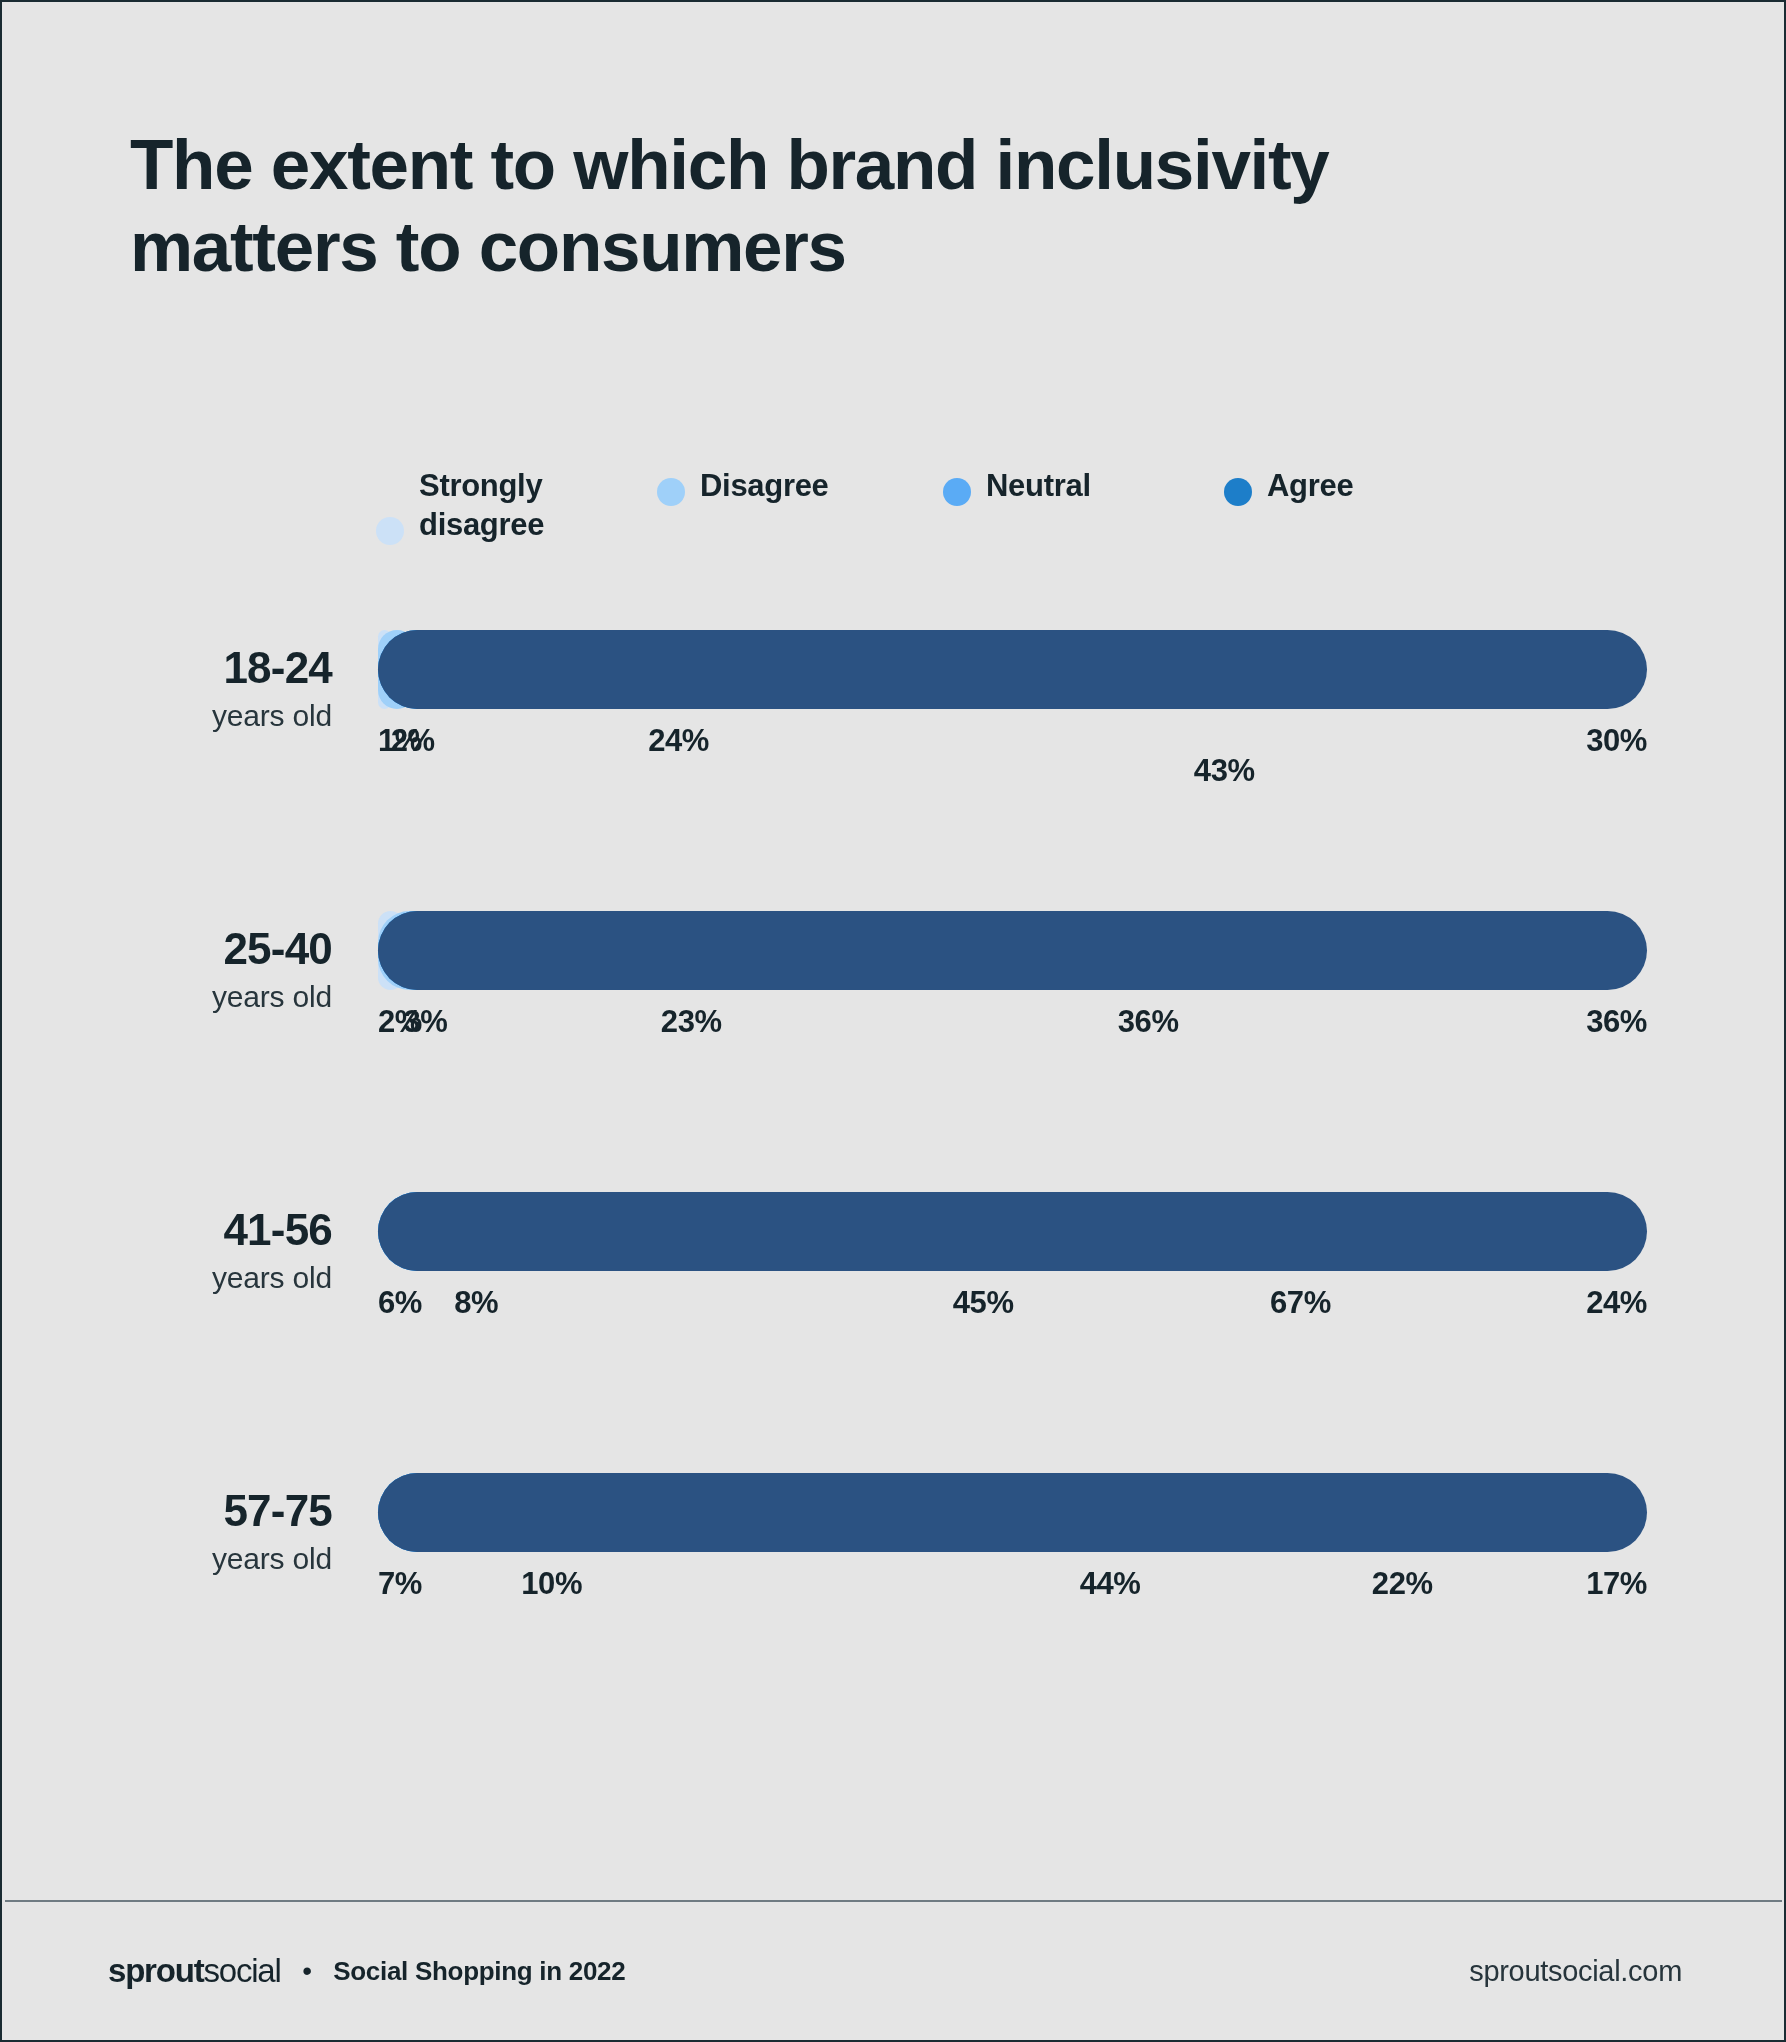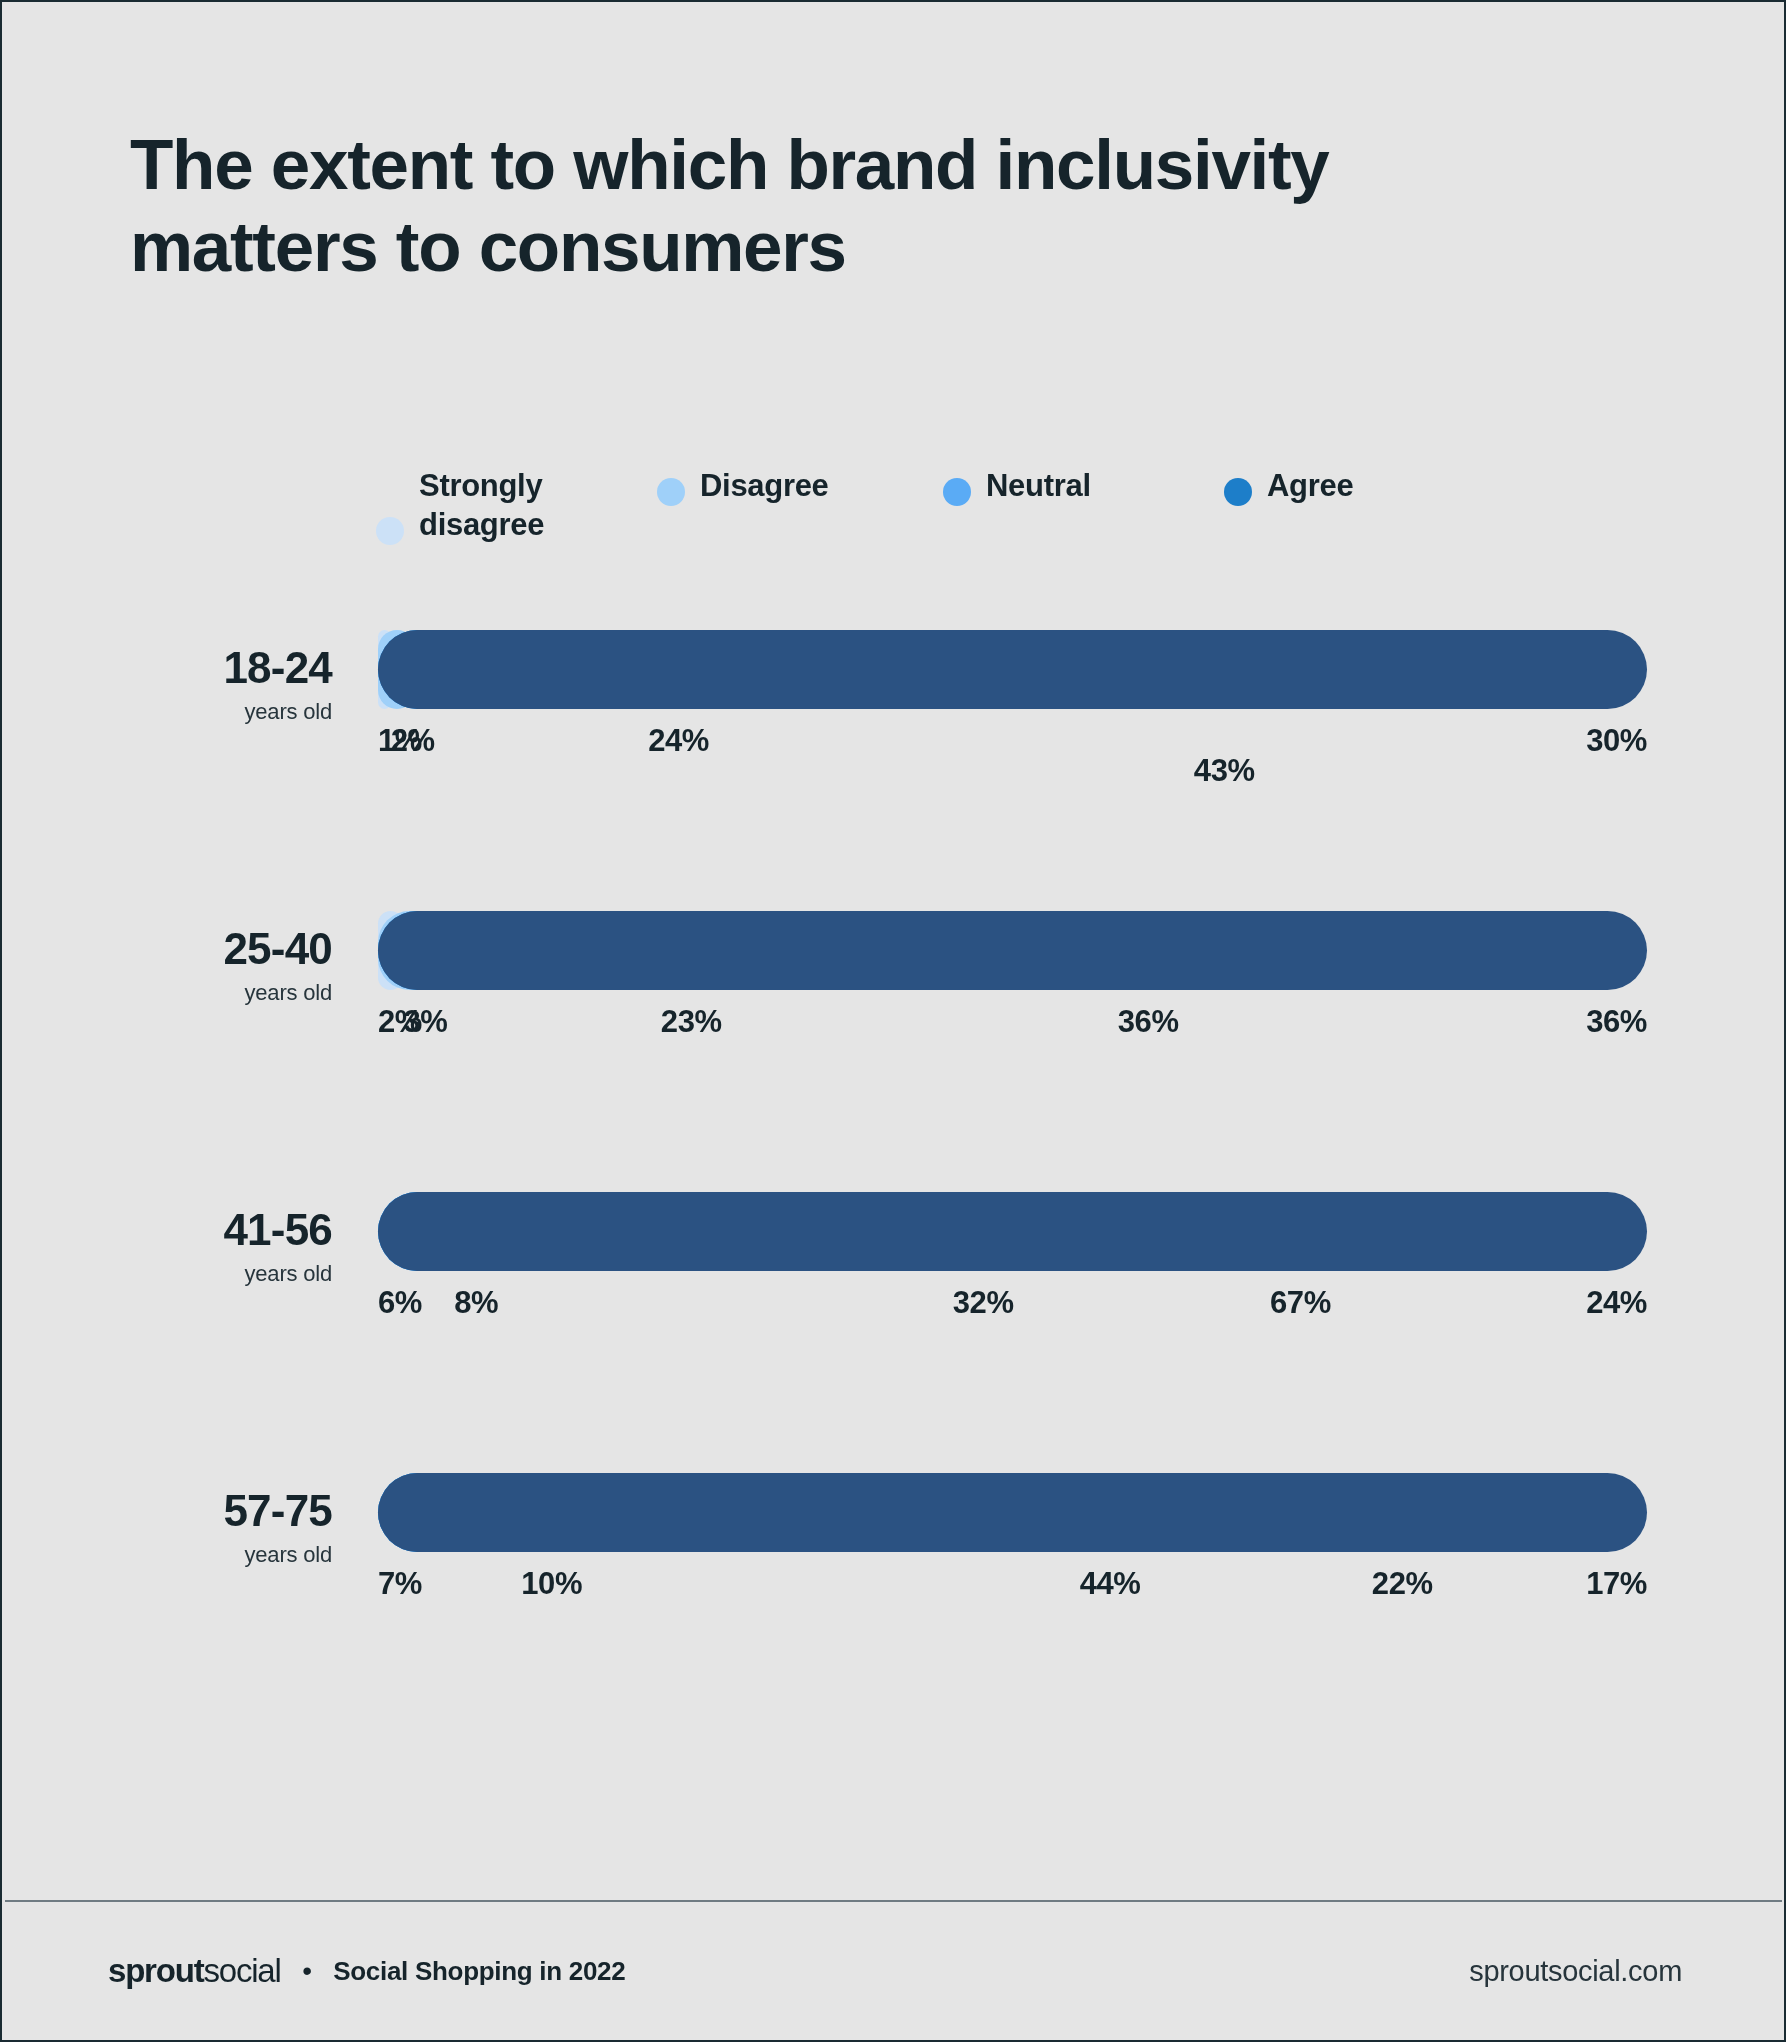--- a/index.html
+++ b/index.html
@@ -100,21 +100,21 @@
     text-align: right;
   }
   .row-range {
     font-size: 44px;
     font-weight: 700;
     letter-spacing: -0.8px;
     line-height: 1.05;
     color: #16242b;
   }
   .row-sub {
-    font-size: 22px;
+    font-size: 30px;
     font-weight: 400;
     letter-spacing: -0.2px;
     color: #27353c;
     margin-top: 8.3px;
   }
 
   .bar-area {
     position: absolute;
     left: 376px;
     top: 0;
@@ -286,21 +286,21 @@
             <div class="seg" style="width: 100%; background: rgb(43, 82, 130); z-index: 5;"></div>
             <div class="seg" style="width: 76%; background: rgb(29, 126, 201); z-index: 4;"></div>
             <div class="seg" style="width: 51%; background: rgb(90, 171, 245); z-index: 3;"></div>
             <div class="seg" style="width: 14%; background: rgb(159, 208, 249); z-index: 2;"></div>
             <div class="seg" style="width: 6%; background: rgb(204, 225, 247); z-index: 1;"></div>
           </div>
         </div>
         <div class="pct-row">
           <div class="pct" style="left: 0%;">6%</div>
           <div class="pct" style="left: 6%;">8%</div>
-          <div class="pct" style="left: 0px; width: 51%; text-align: right; padding-right: 11.6px;">32%</div>
+          <div class="pct" style="left: 0px; width: 51%; text-align: right; padding-right: 11.6px;">45%</div>
           <div class="pct" style="left: 0px; width: 76%; text-align: right; padding-right: 11.6px;">67%</div>
           <div class="pct" style="right: 0px; text-align: right;">24%</div>
         </div>
       </div>
       <div class="row">
         <div class="row-label">
           <div class="row-range">57-75</div>
           <div class="row-sub">years old</div>
         </div>
         <div class="bar-area">

